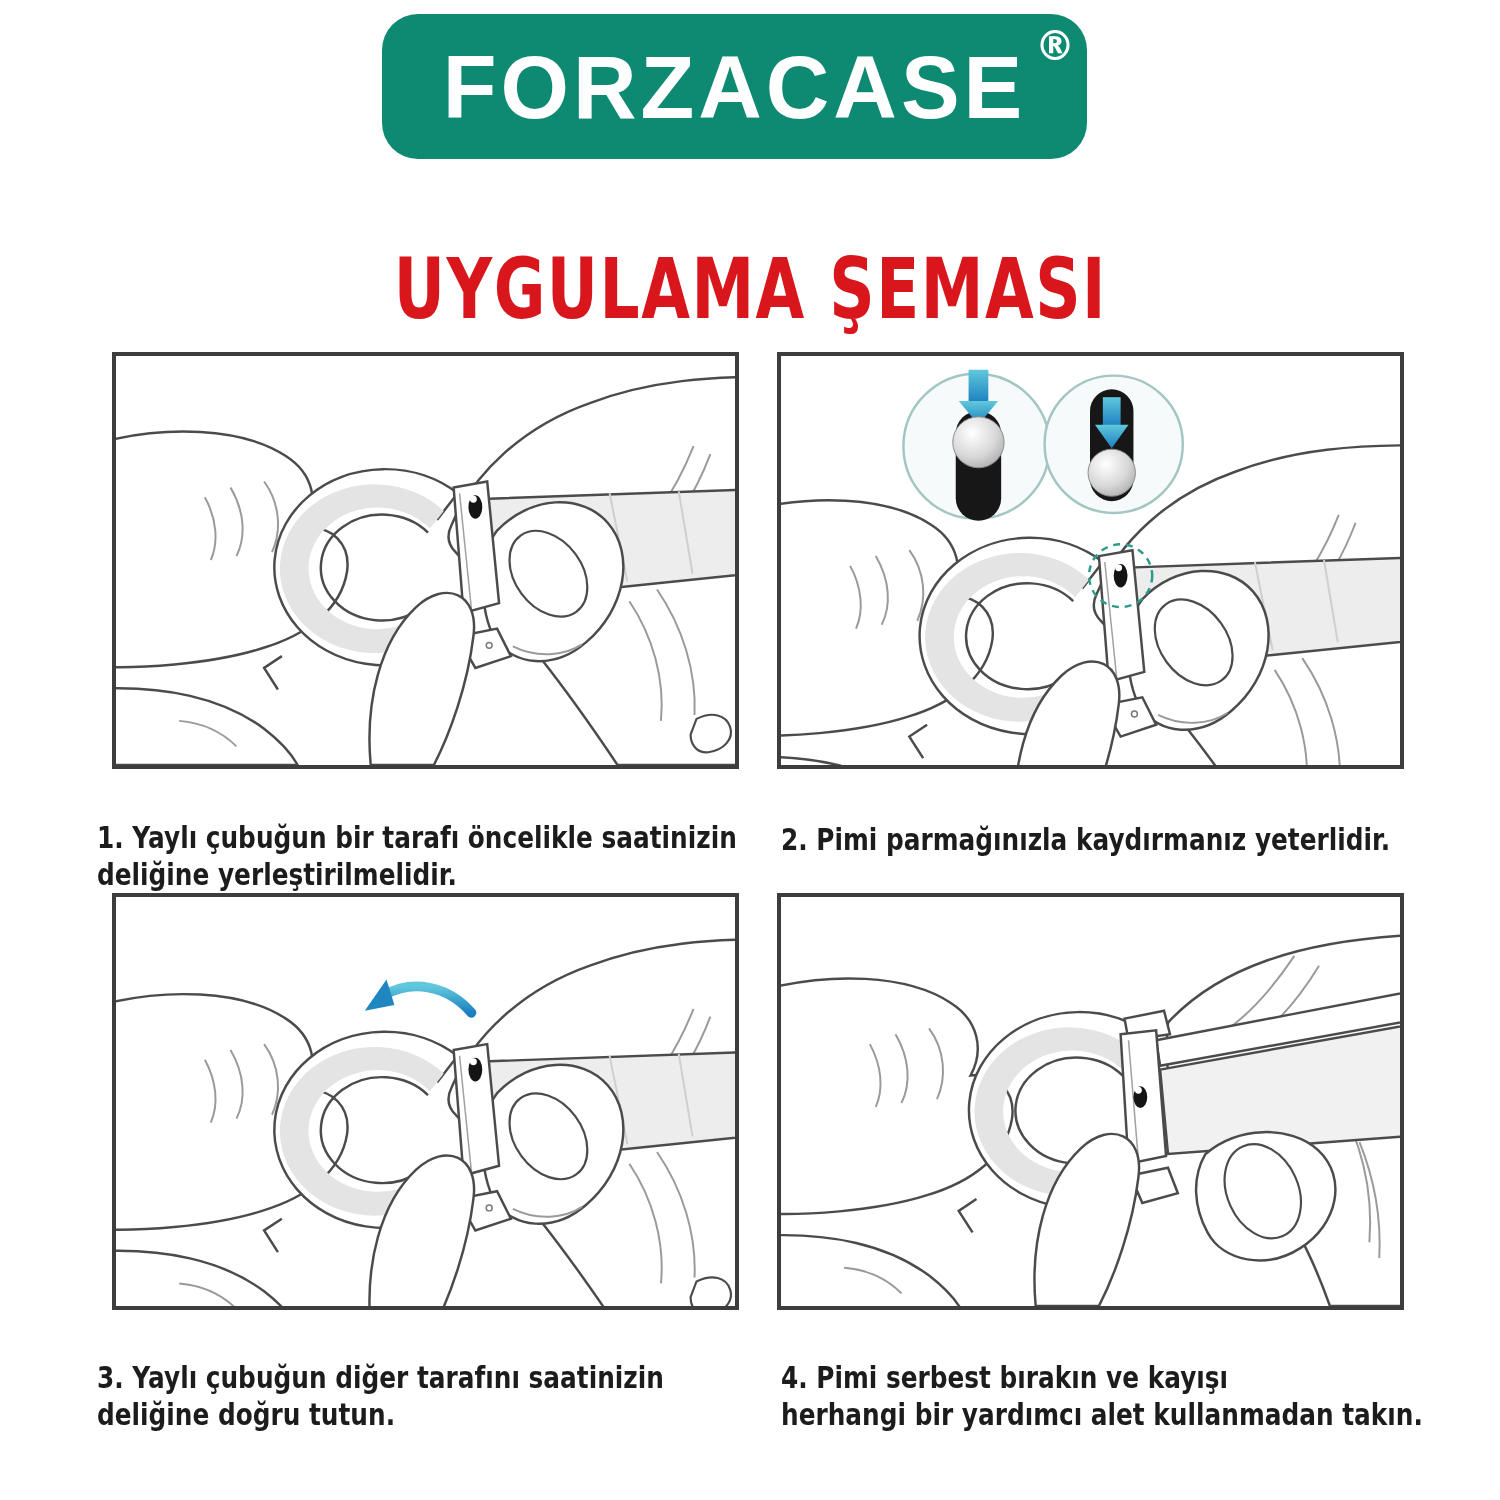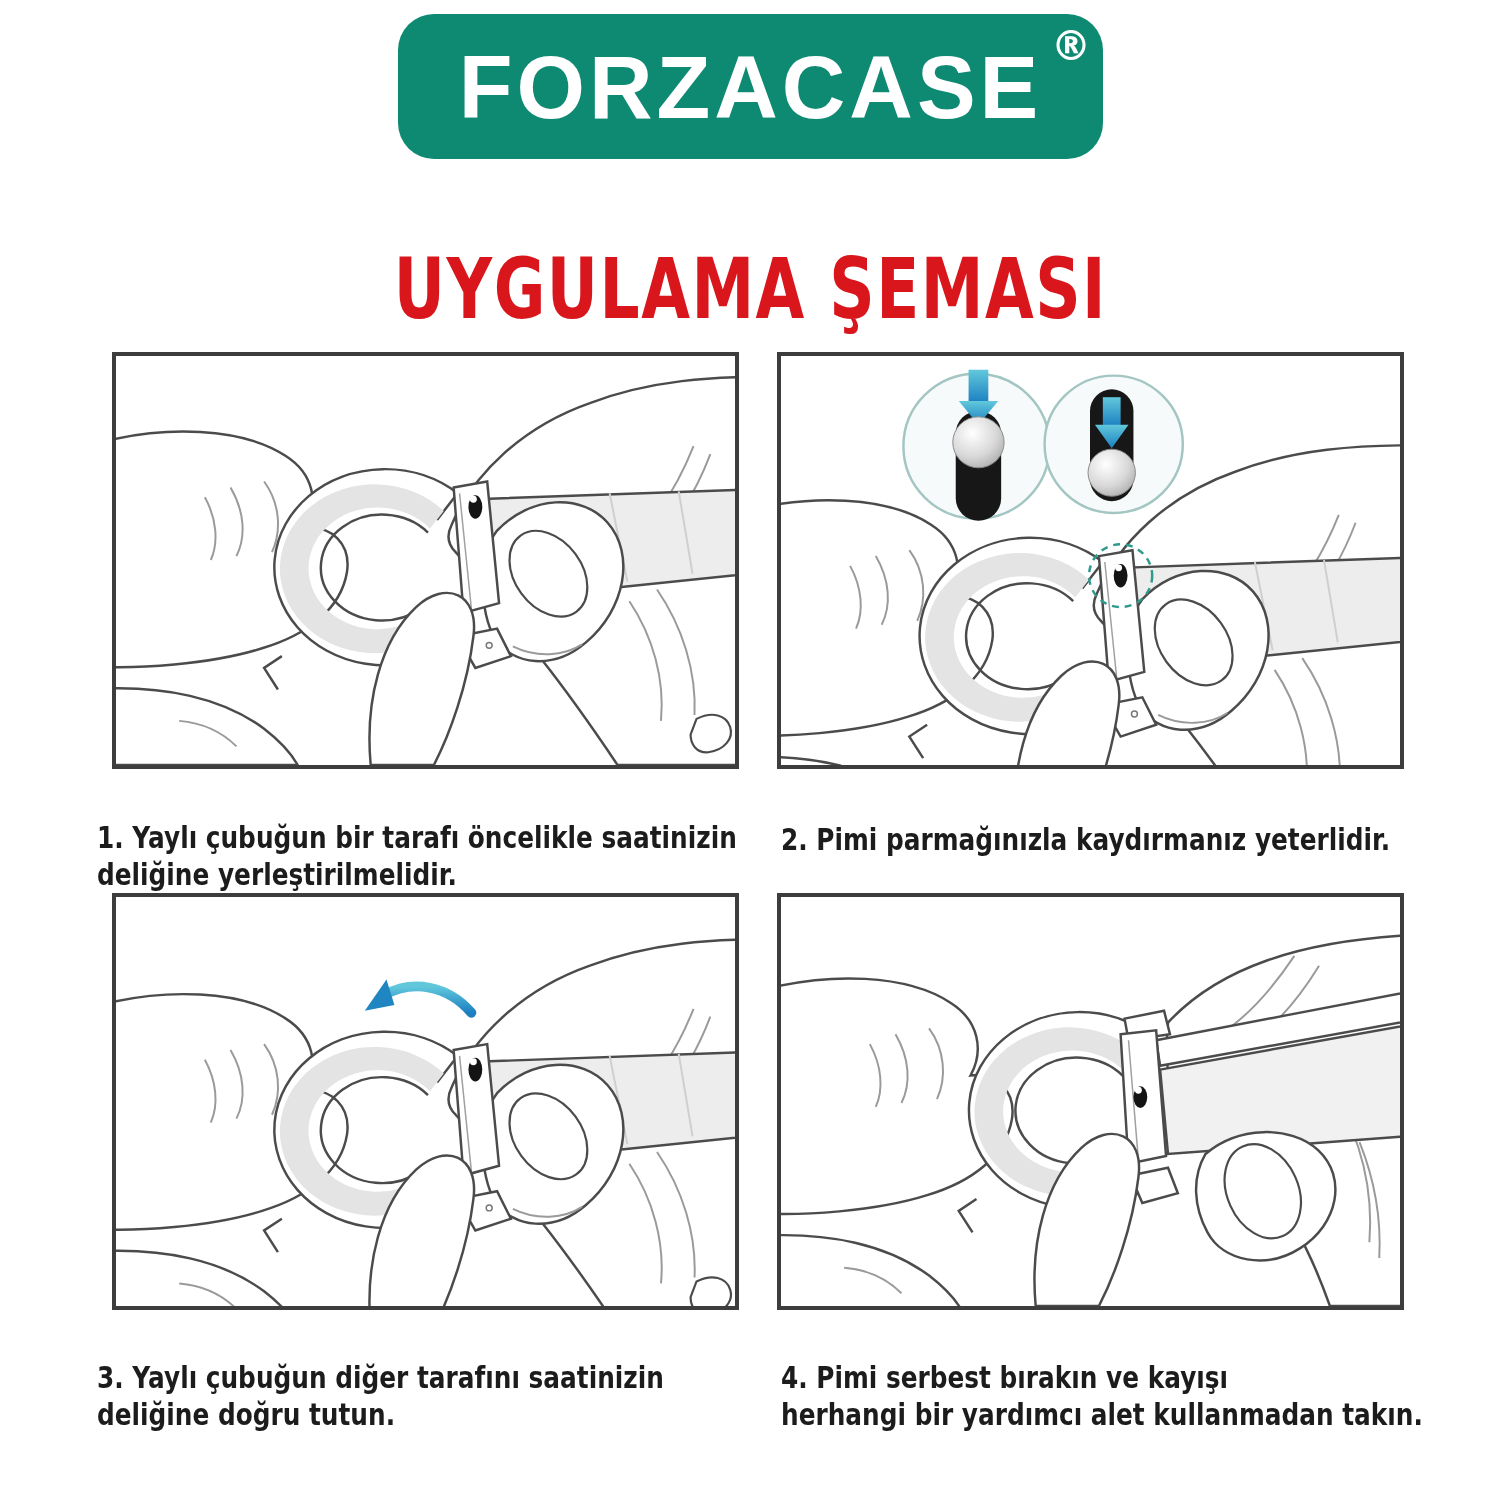--- a/index.html
+++ b/index.html
@@ -1,19 +1,19 @@
 <!DOCTYPE html>
 <html><head>
 <meta charset="utf-8">
 <style>
   html,body{margin:0;padding:0;background:#ffffff;}
   .page{position:relative;width:1500px;height:1500px;background:#ffffff;overflow:hidden;
         font-family:"DejaVu Sans","Liberation Sans",sans-serif;}
   
-  .logo-box{position:absolute;left:398px;top:14px;width:705px;height:145px;
+  .logo-box{position:absolute;left:382px;top:14px;width:705px;height:145px;
             background:#0e8a73;border-radius:36px;}
   .logo-text{position:absolute;left:0;top:0;width:100%;height:100%;
              display:flex;align-items:center;justify-content:center;
              color:#ffffff;font-weight:bold;font-size:88px;letter-spacing:4px;
              font-family:"Liberation Sans",sans-serif;transform:scaleY(1.02);}
   .logo-reg{position:absolute;top:12px;right:12px;color:#ffffff;font-weight:bold;
             font-size:40px;line-height:40px;font-family:"DejaVu Sans",sans-serif;}
   
   .title-wrap{position:absolute;left:0;top:240px;width:100%;text-align:center;}
   .title-text{display:inline-block;color:#d9161c;font-weight:bold;font-size:84px;

